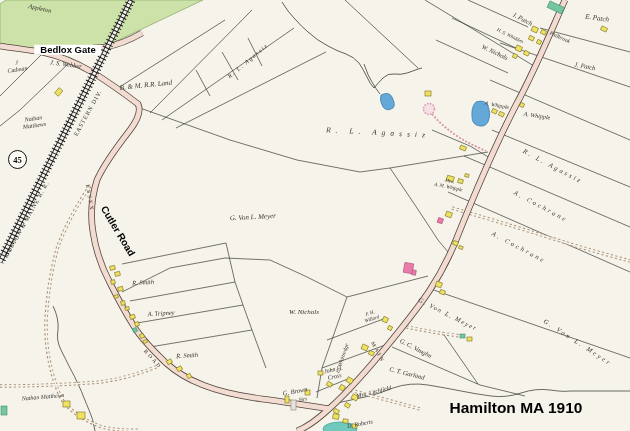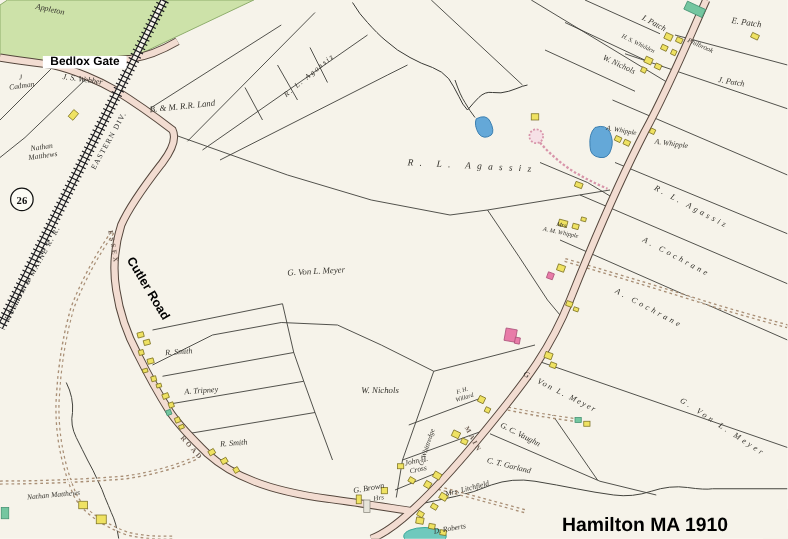--- a/index.html
+++ b/index.html
@@ -245,18 +245,18 @@
 <span class="lbl nowrap" style="left:585px;top:66px;--r:10deg;font-size:6.5px">J. Patch</span>
 <span class="lbl nowrap" style="left:495px;top:52px;--r:25deg;font-size:6.5px">W. Nichols</span>
 <span class="lbl nowrap ls1" style="left:248px;top:61px;--r:-40deg;font-size:6px">R. L. Agassiz</span>
 <span class="lbl nowrap ls5" style="left:378px;top:133px;--r:3deg;font-size:7.5px">R. L. Agassiz</span>
 <span class="lbl nowrap ls2" style="left:553px;top:166px;--r:28deg;font-size:6.5px">R. L. Agassiz</span>
 <span class="lbl nowrap ls2" style="left:541px;top:206px;--r:28deg;font-size:6.5px">A. Cochrane</span>
 <span class="lbl nowrap ls2" style="left:519px;top:247px;--r:28deg;font-size:6.5px">A. Cochrane</span>
 
 <span class="lbl mod whitebg nowrap" style="left:68px;top:50px;font-size:9.5px">Bedlox Gate</span>
 <span class="lbl mod nowrap" style="left:118px;top:231px;--r:59deg;font-size:10px">Cutler Road</span>
-<span class="lbl mod nowrap" style="left:516px;top:420px;font-size:15.5px">Hamilton MA 1910</span>
+<span class="lbl mod nowrap" style="left:516px;top:408px;font-size:15.5px">Hamilton MA 1910</span>
 <div id="marker26" style="left:8px;top:150px">
-      <span>26</span>
+      <span>45</span>
     </div>
 
 </div>
 
 </body></html>

